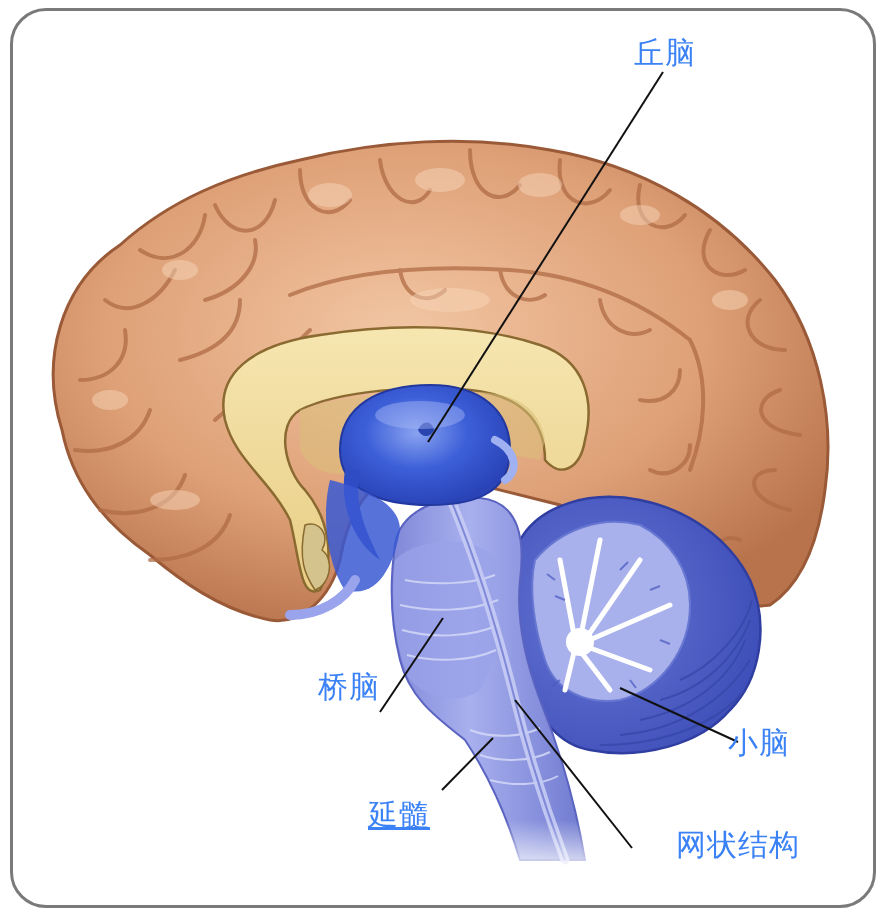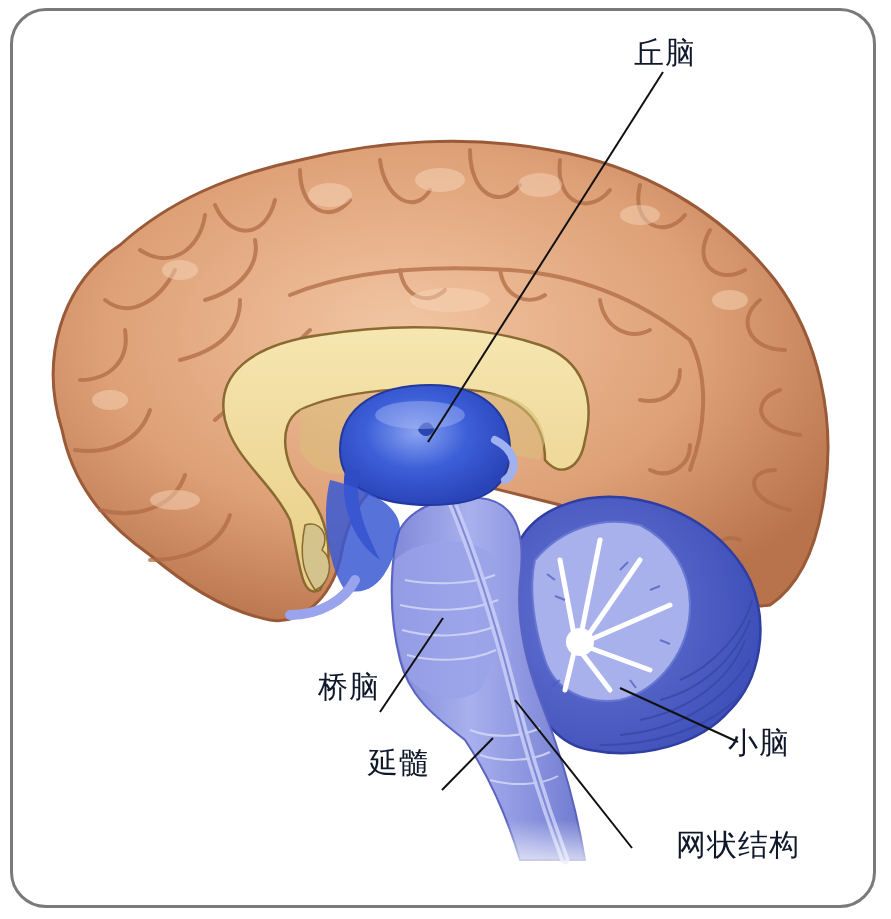--- a/index.html
+++ b/index.html
@@ -1,19 +1,19 @@
 <!DOCTYPE html>
 <html><head>
 <meta charset="utf-8">
 <style>
   html,body{margin:0;padding:0;background:#ffffff;}
   body{width:891px;height:919px;position:relative;overflow:hidden;font-family:"DejaVu Serif","Liberation Serif",serif;}
   .frame{position:absolute;left:10px;top:8px;width:866px;height:900px;border:3px solid #7a7a7a;border-radius:36px;box-sizing:border-box;background:#fff;}
   svg.art{position:absolute;left:0;top:0;}
-  .label{position:absolute;font-family:"DejaVu Serif","Liberation Serif",serif;font-size:30px;color:#0f172a;white-space:nowrap;line-height:1;letter-spacing:1px;}
+  .label{position:absolute;font-family:"DejaVu Serif","Liberation Serif",serif;font-size:30px;color:#3b82f6;white-space:nowrap;line-height:1;letter-spacing:1px;}
 </style>
 </head>
 <body>
 
 <div class="frame"></div>
 
 <svg class="art" width="891" height="919" viewBox="0 0 891 919">
   <defs>
     <radialGradient id="gCortex" cx="45%" cy="40%" r="65%">
       <stop offset="0" stop-color="#f2c6a3"></stop>
@@ -158,15 +158,15 @@
     <line x1="663" y1="72" x2="428" y2="442"></line>
     <line x1="380" y1="712" x2="443" y2="618"></line>
     <line x1="442" y1="790" x2="493" y2="738"></line>
     <line x1="738" y1="742" x2="620" y2="688"></line>
     <line x1="632" y1="848" x2="515" y2="700"></line>
   </g>
 </svg>
 
 <div class="label" style="left:634px;top:38px;">丘脑</div>
 <div class="label" style="left:318px;top:672px;">桥脑</div>
-<div class="label" style="left:368px;top:748px;">延髓</div>
+<div class="label" style="left:368px;top:800px;text-decoration:underline;">延髓</div>
 <div class="label" style="left:728px;top:728px;">小脑</div>
 <div class="label" style="left:676px;top:830px;">网状结构</div>
 
 </body></html>

